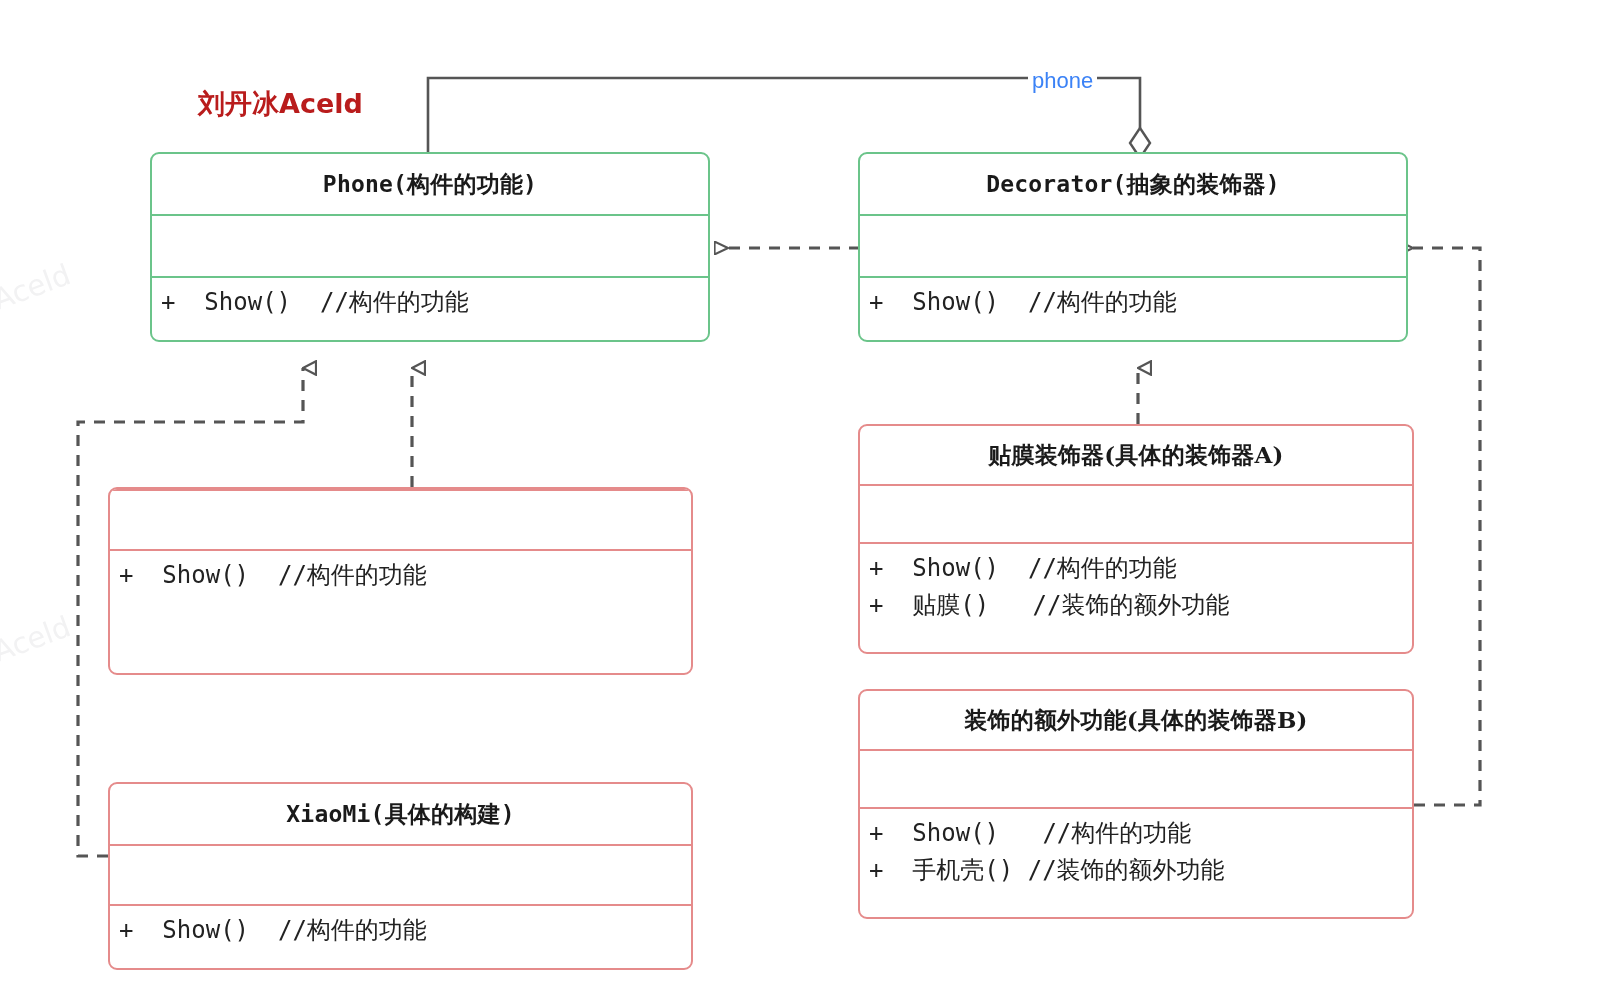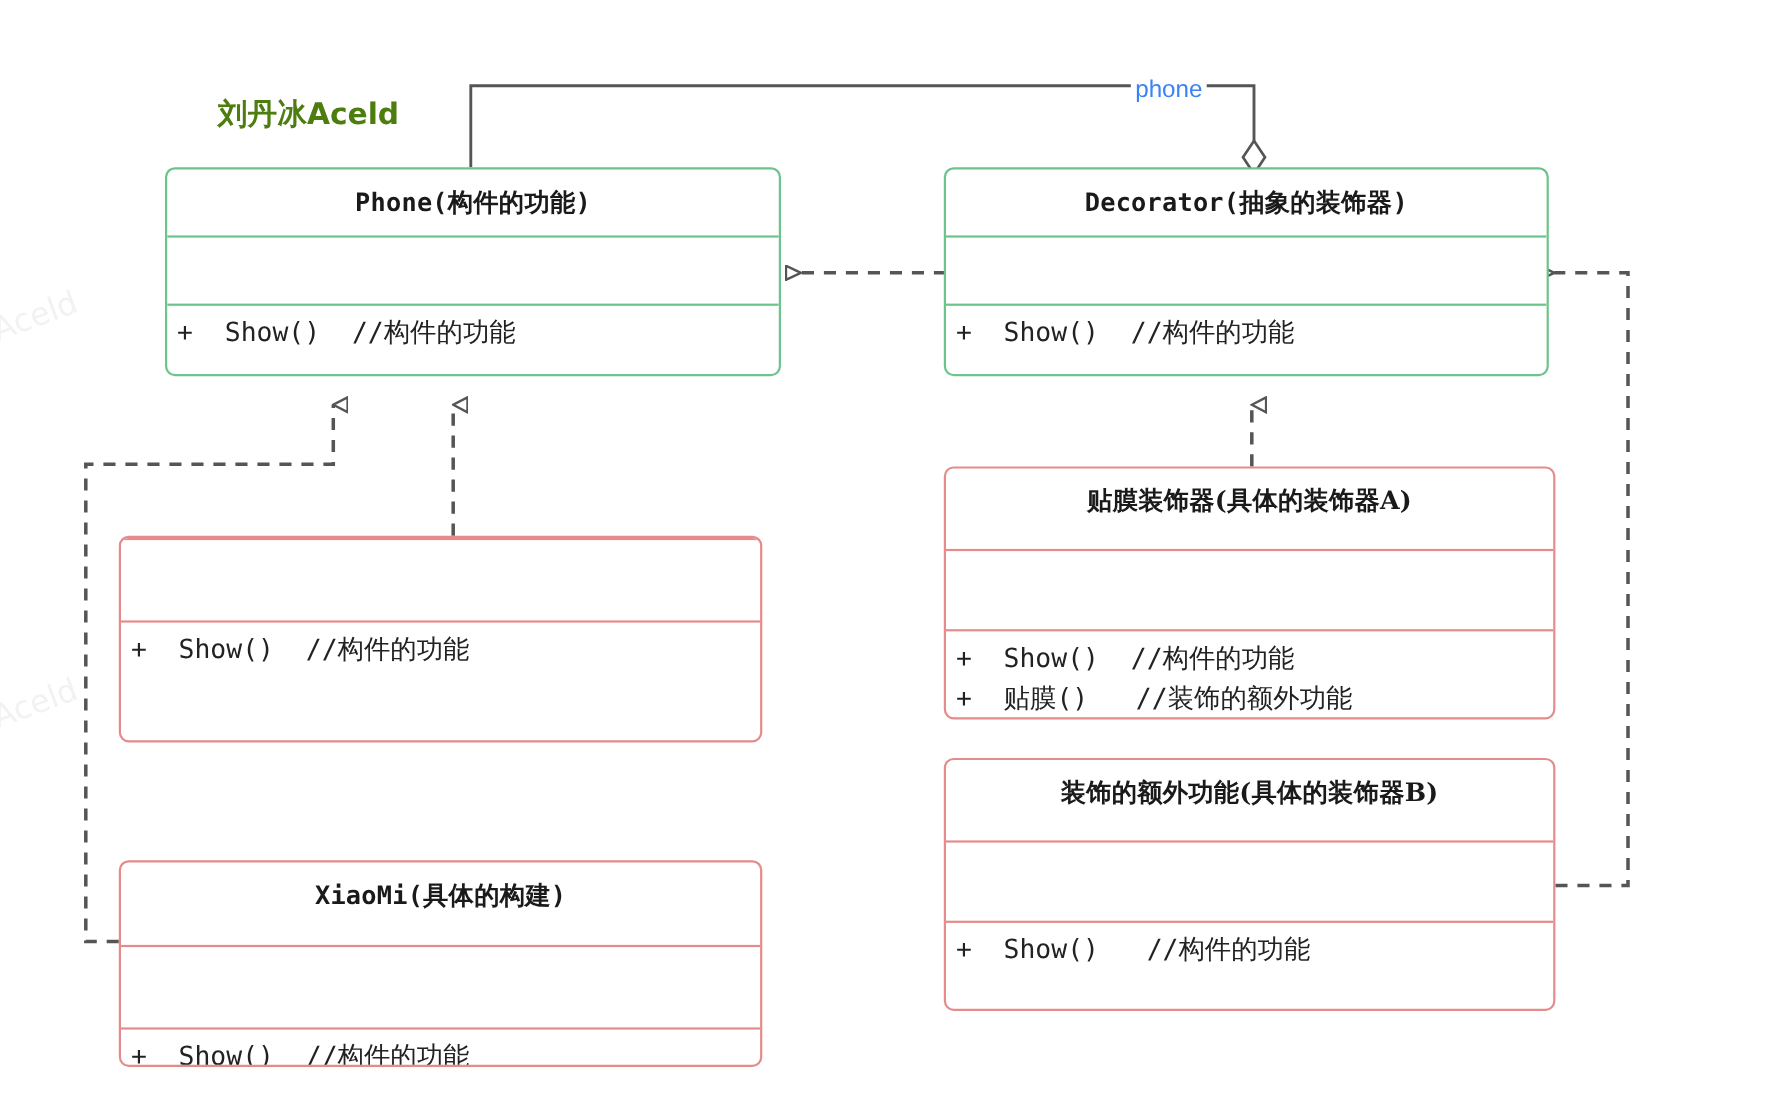--- a/index.html
+++ b/index.html
@@ -31,21 +31,21 @@
     box-sizing: border-box;
     background: #ffffff;
     border-radius: 9px;
     border-width: 2.5px;
     border-style: solid;
     display: flex;
     flex-direction: column;
     overflow: hidden;
   }
   .uml-box.green { border-color: #6bc48a; }
-  .uml-box.red   { border-color: #e58b8b; gap: 15px; }
+  .uml-box.red   { border-color: #e58b8b; }
 
   .uml-title {
     flex: 0 0 auto;
     display: flex;
     align-items: center;
     justify-content: center;
     text-align: center;
     font-weight: bold;
     color: #1a1a1a;
     letter-spacing: 0.2px;
@@ -92,21 +92,21 @@
     background: #ffffff;
     padding: 0 4px;
     white-space: nowrap;
     text-align: center;
   }
   .watermark-main {
     position: absolute;
     font-family: "DejaVu Sans", "Liberation Sans", sans-serif;
     font-size: 27px;
     font-weight: bold;
-    color: #4d7c0f;
+    color: #b91c1c;
     white-space: nowrap;
     user-select: none;
   }
   .watermark-faint {
     position: absolute;
     font-family: "DejaVu Sans", "Liberation Sans", sans-serif;
     font-size: 29px;
     color: #f2f2f3;
     white-space: nowrap;
     transform: rotate(-20deg);
@@ -190,16 +190,17 @@
       <div class="op-row">+  Show()  //构件的功能</div>
       <div class="op-row">+  贴膜()   //装饰的额外功能</div>
     </div>
   </div>
 
   <div class="uml-box red" style="left:858px; top:689px; width:556px; height:230px;">
     <div class="uml-title cjk" style="height:58px;">装饰的额外功能(具体的装饰器B)</div>
     <div class="uml-attrs" style="height:56px;"></div>
     <div class="uml-ops">
       <div class="op-row">+  Show()   //构件的功能</div>
+      <div class="op-row">+  手机壳() //装饰的额外功能</div>
     </div>
   </div>
 
 </div>
 
 </body></html>

